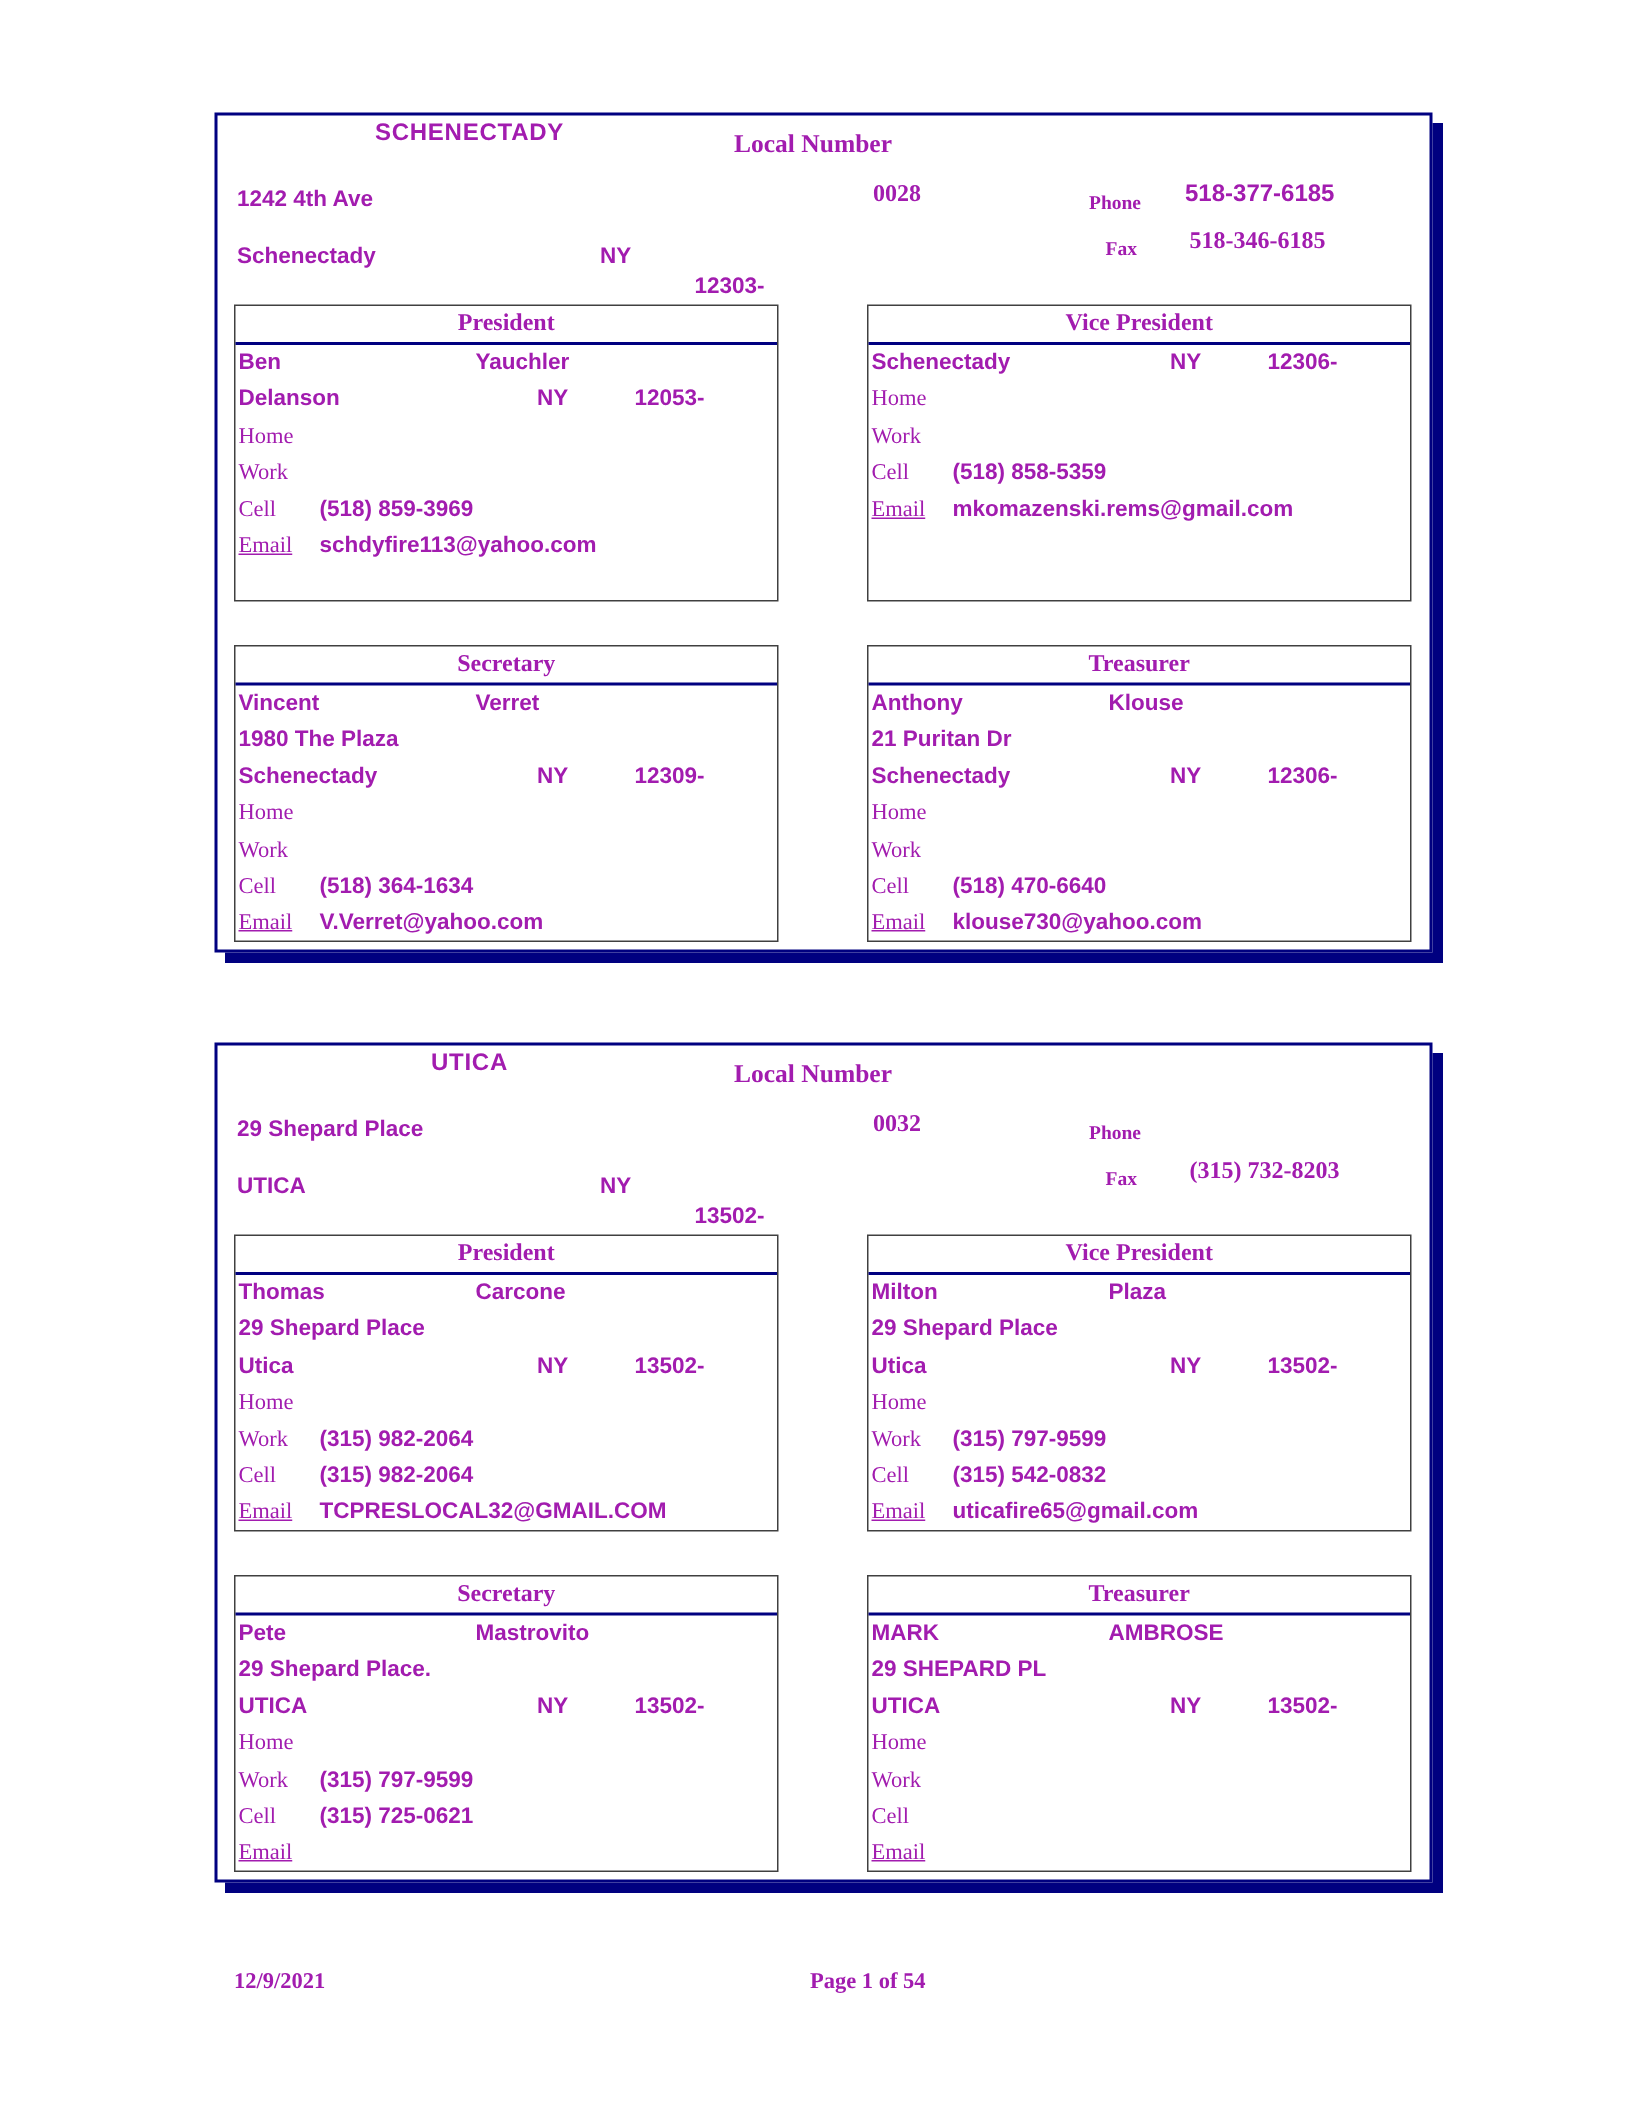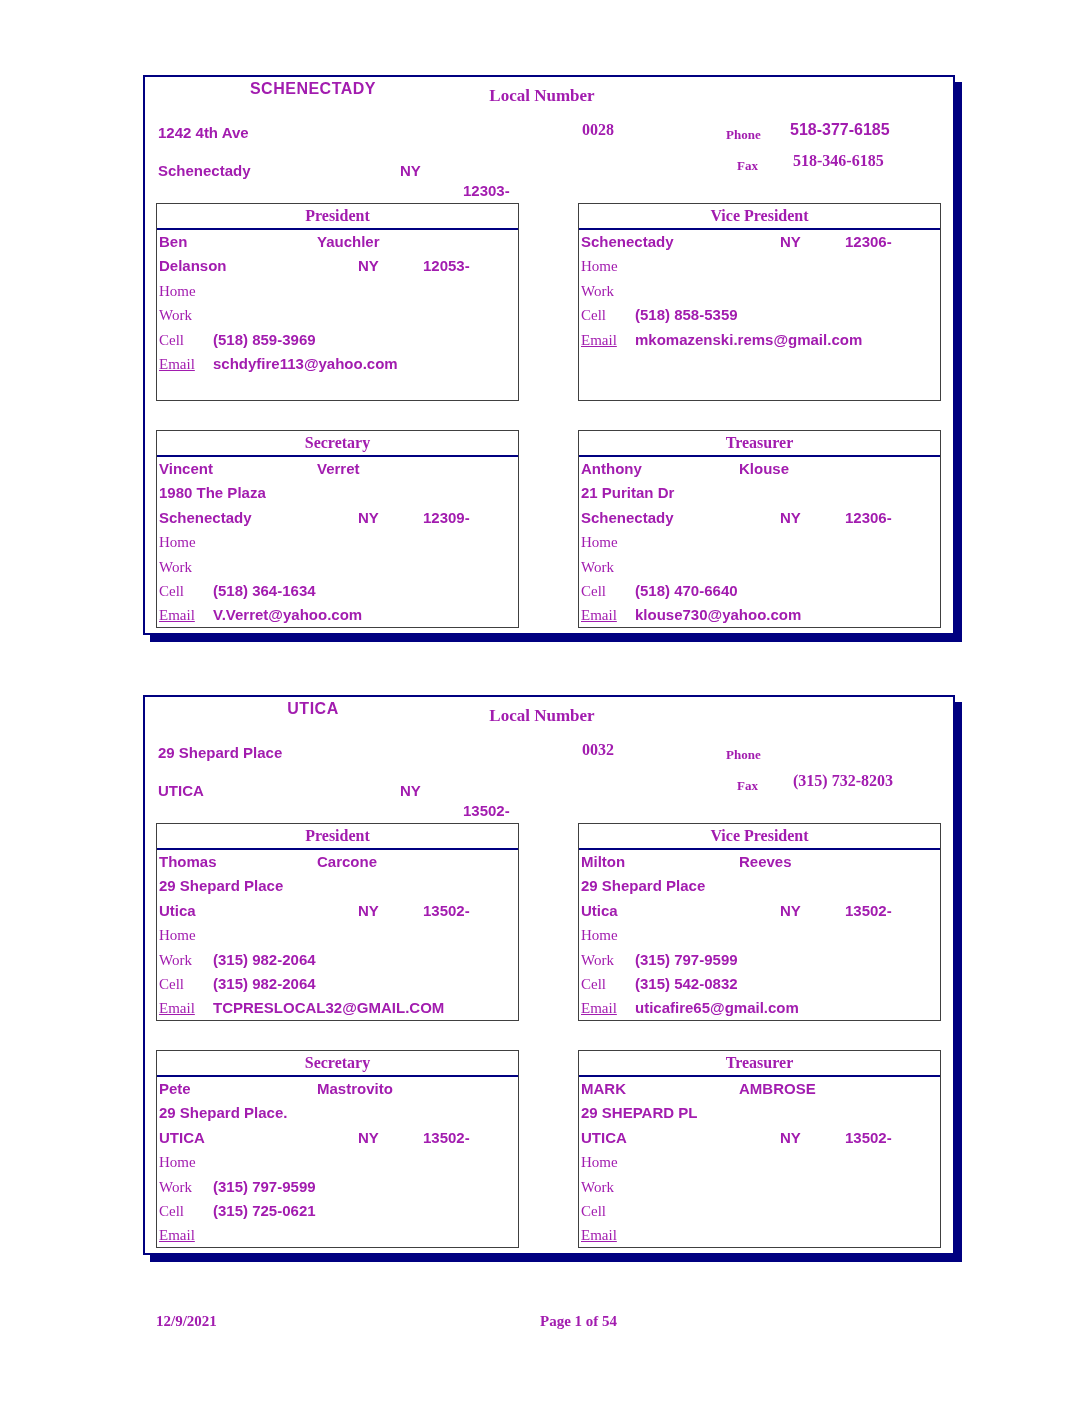--- a/index.html
+++ b/index.html
@@ -249,21 +249,21 @@
             <span class="o-abs o-value">TCPRESLOCAL32@GMAIL.COM</span>
           </div>
       </div>
     </div>
 
     <div class="officer-box pos-1">
       <div class="officer-title">Vice President</div>
       <div class="officer-body">
         <div class="o-row">
             <span class="o-abs o-first">Milton</span>
-            <span class="o-abs o-last">Reeves</span>
+            <span class="o-abs o-last">Plaza</span>
           </div>
         <div class="o-row">
             <span class="o-abs o-street">29 Shepard Place</span>
           </div>
         <div class="o-row">
             <span class="o-abs o-city">Utica</span>
             <span class="o-abs o-state">NY</span>
             <span class="o-abs o-zip">13502-</span>
           </div>
         <div class="o-row">

